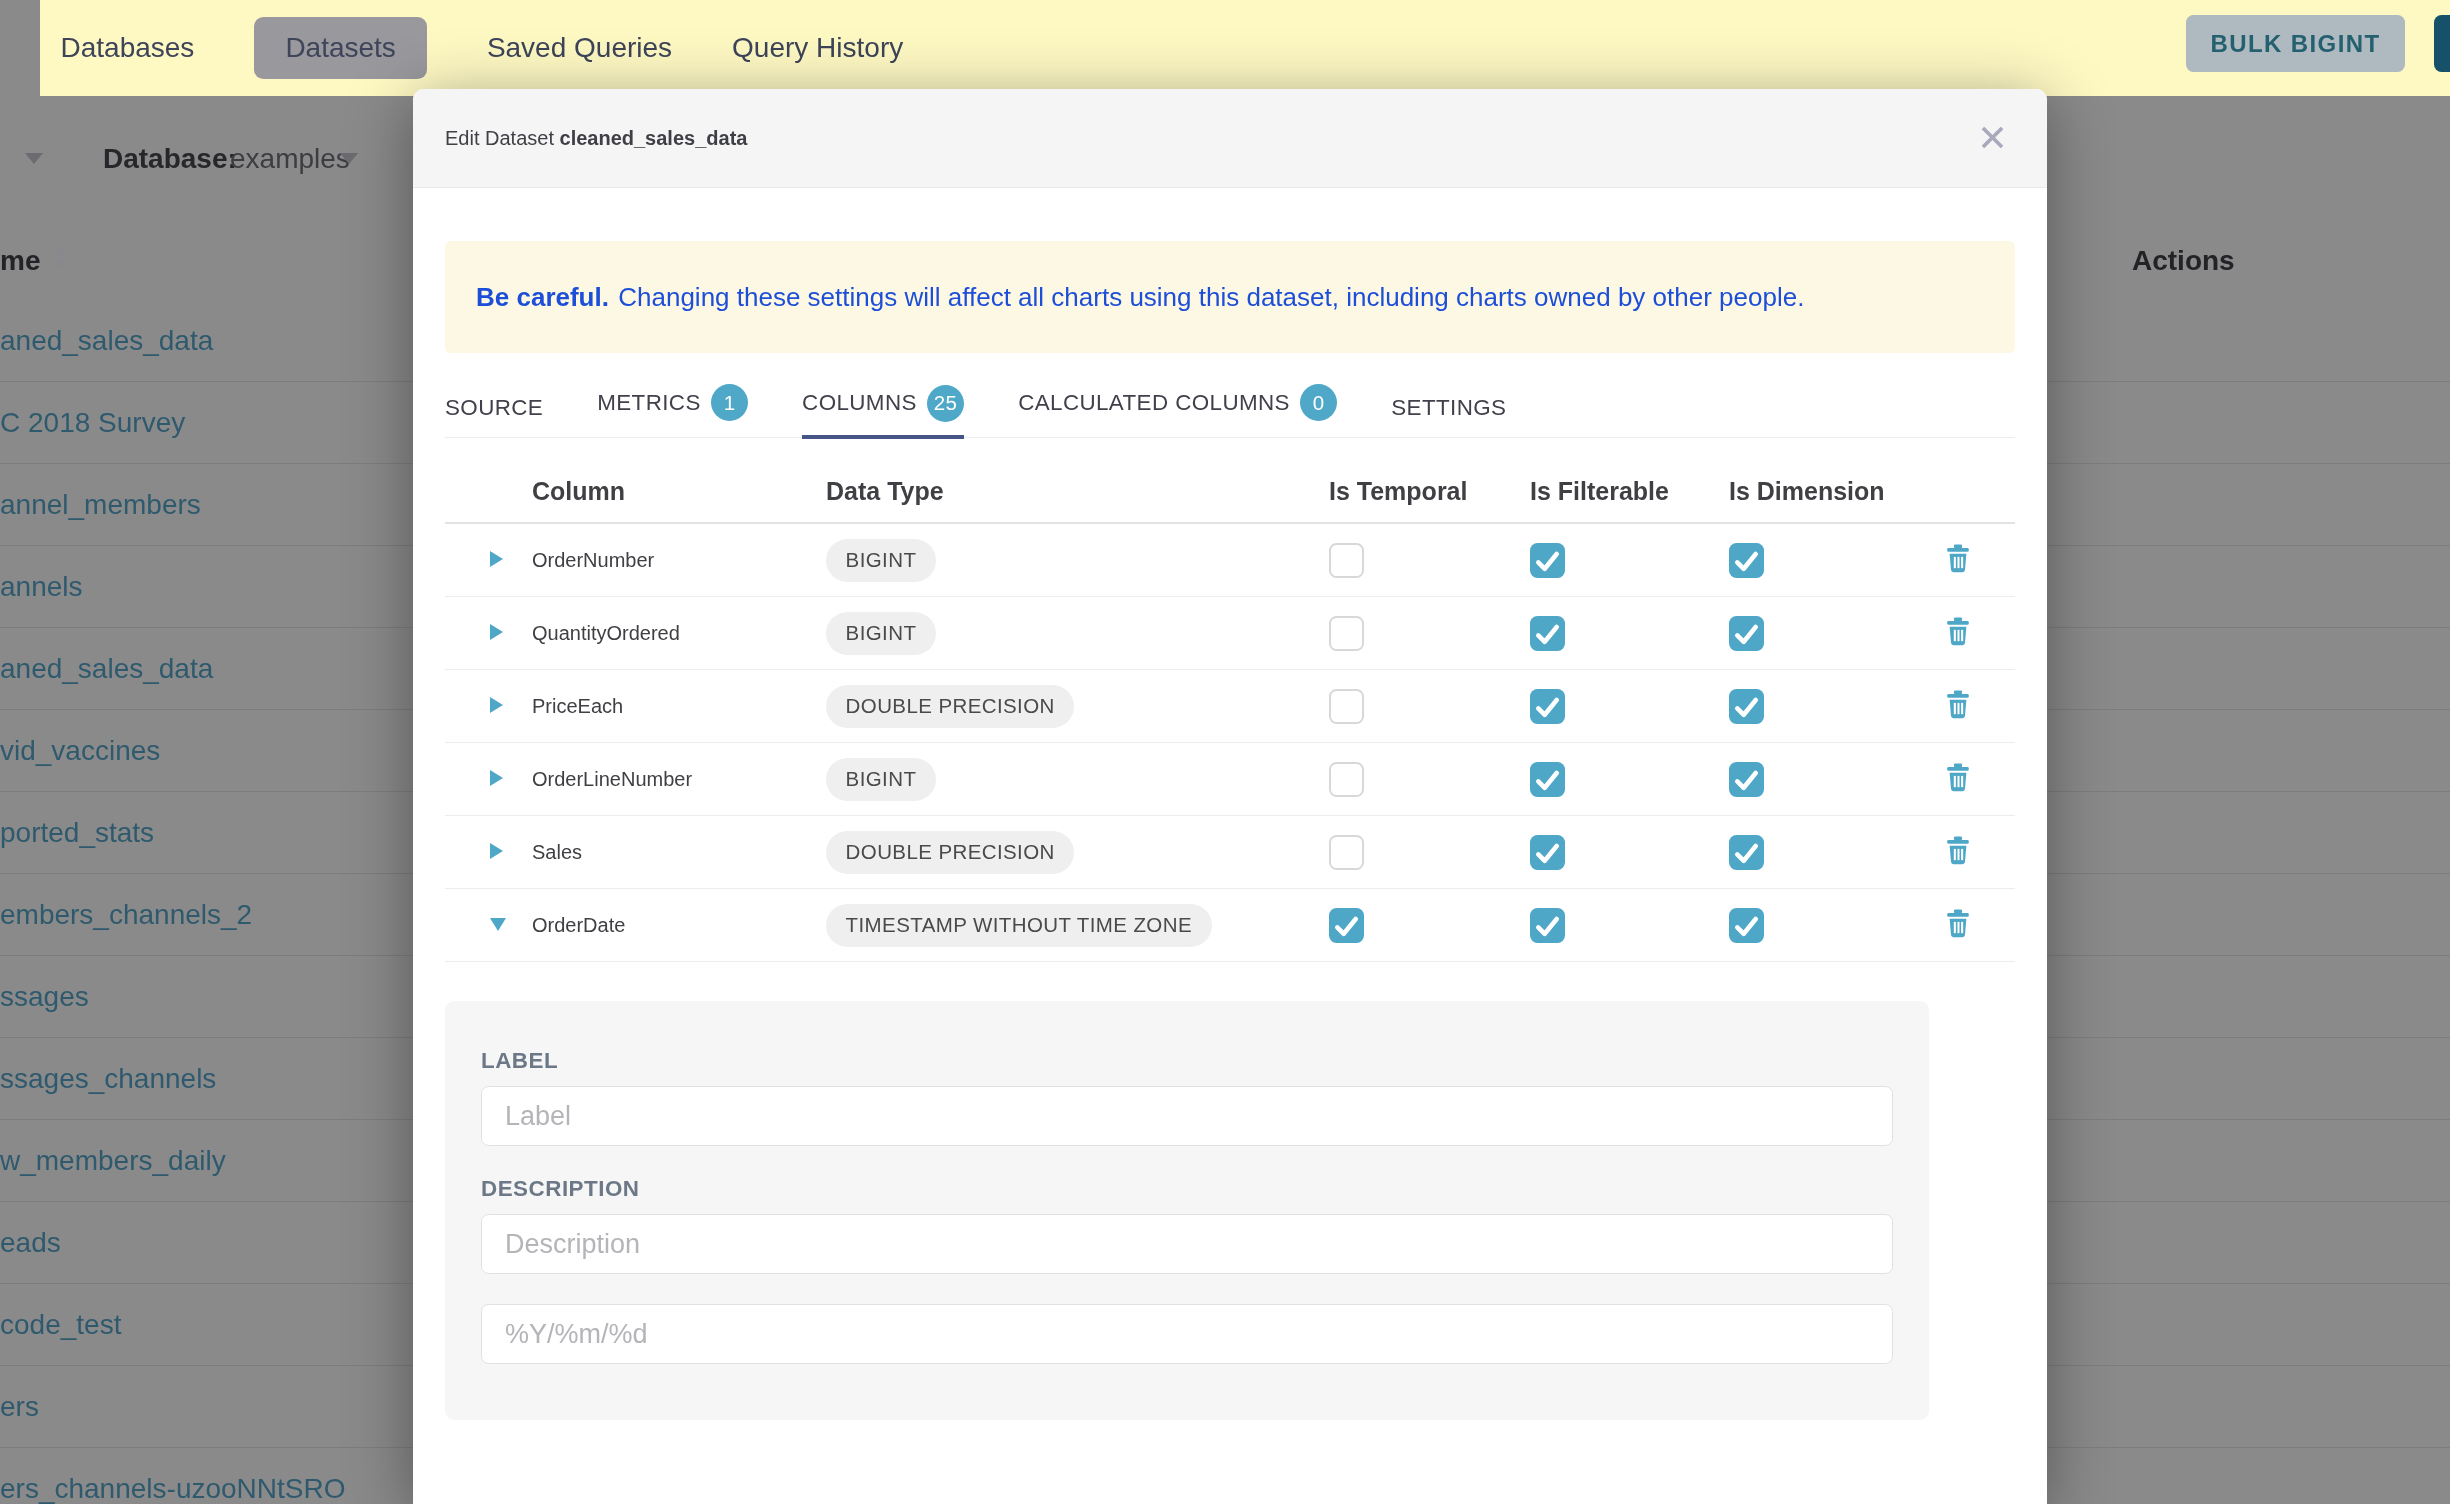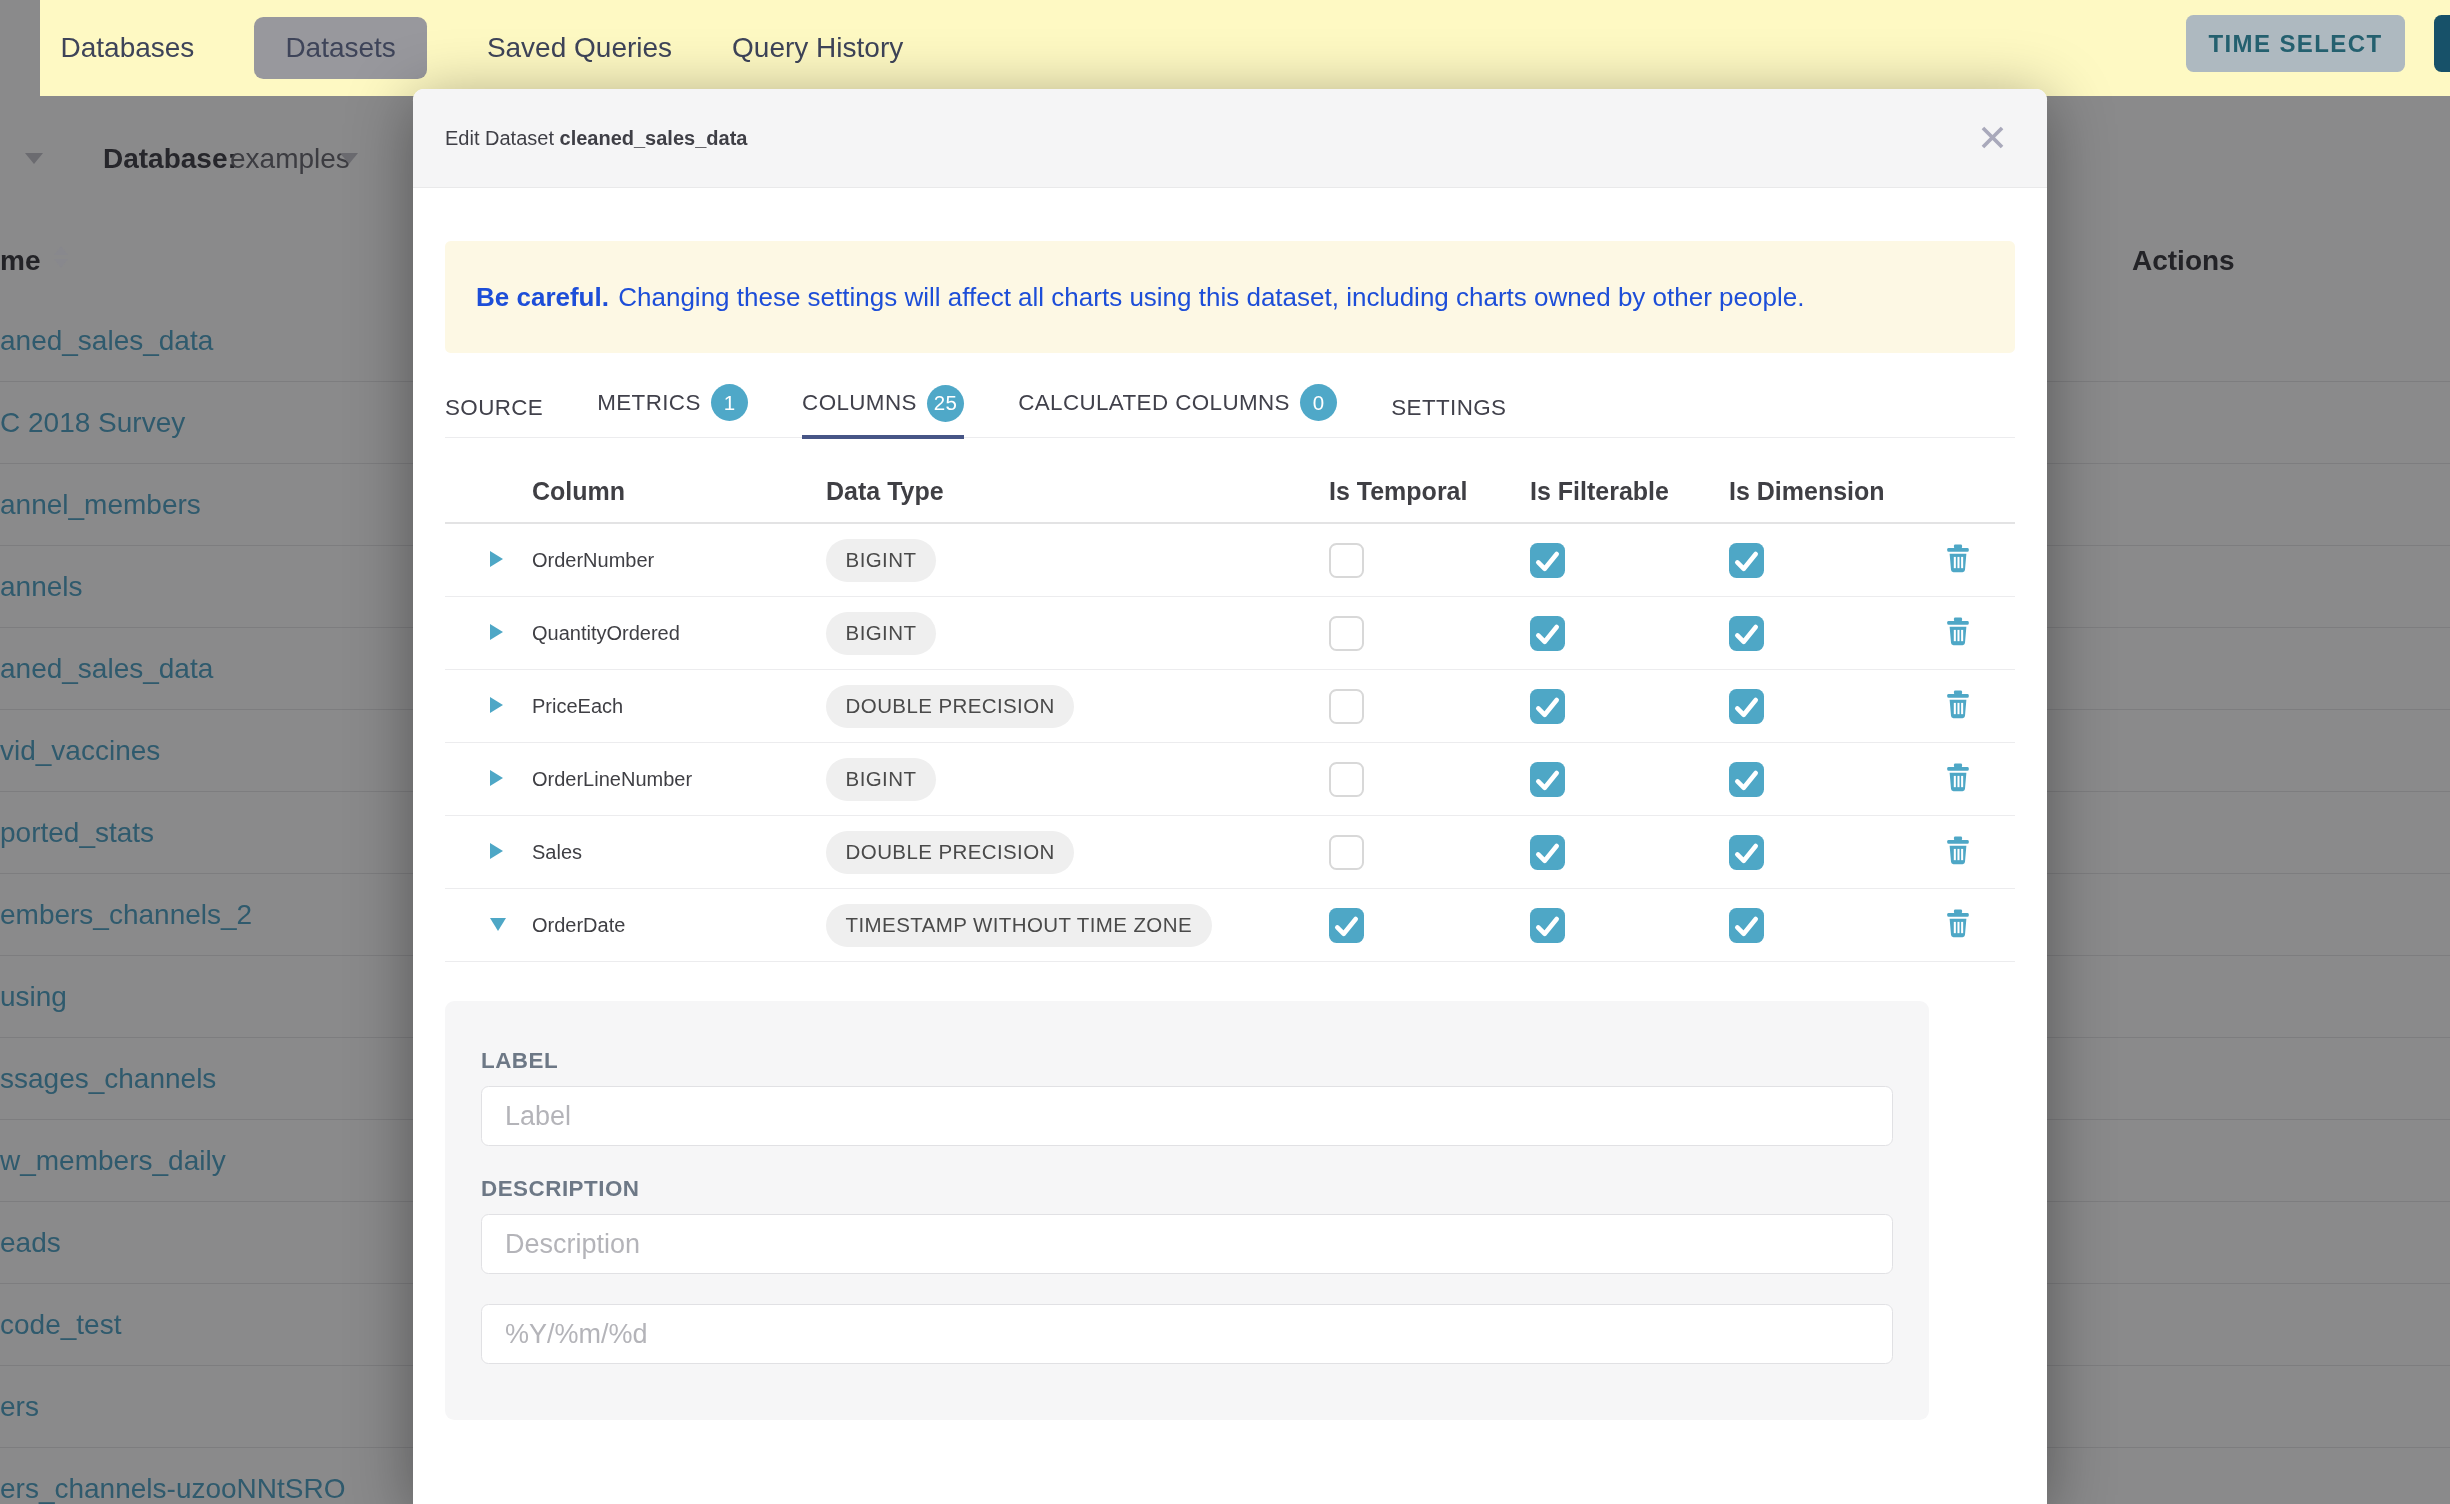--- a/index.html
+++ b/index.html
@@ -98,21 +98,21 @@
 <body>
 
 <div>
   <div class="navbar">
     <div class="nav-items">
         <div class="nav-item">Databases</div>
         <div class="nav-item active">Datasets</div>
         <div class="nav-item">Saved Queries</div>
         <div class="nav-item">Query History</div>
       </div>
-    <div class="bulk-btn">TIME SELECT</div>
+    <div class="bulk-btn">BULK BIGINT</div>
     <div class="plus-btn">+</div>
   </div>
 
   <div class="db-row">
     <span class="caret-down-sm" style="left:25px;"></span>
     <span class="db-label">Database:</span>
     <span class="db-value">examples</span>
     <span class="caret-down-sm" style="left:340px;"></span>
   </div>
 
@@ -142,21 +142,21 @@
       <div class="bg-row">
         <span>vid_vaccines</span>
       </div>
       <div class="bg-row">
         <span>ported_stats</span>
       </div>
       <div class="bg-row">
         <span>embers_channels_2</span>
       </div>
       <div class="bg-row">
-        <span>using</span>
+        <span>ssages</span>
       </div>
       <div class="bg-row">
         <span>ssages_channels</span>
       </div>
       <div class="bg-row">
         <span>w_members_daily</span>
       </div>
       <div class="bg-row">
         <span>eads</span>
       </div>

